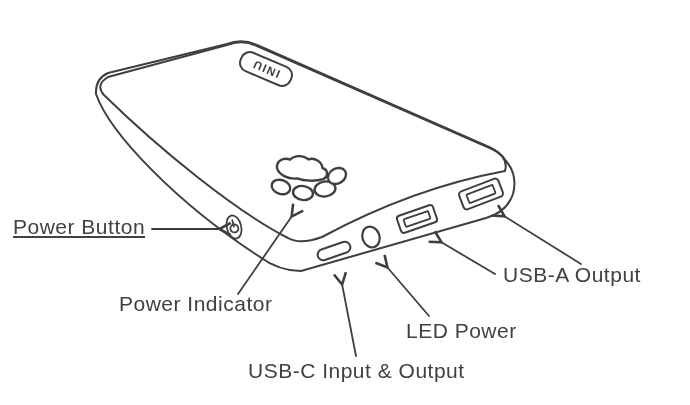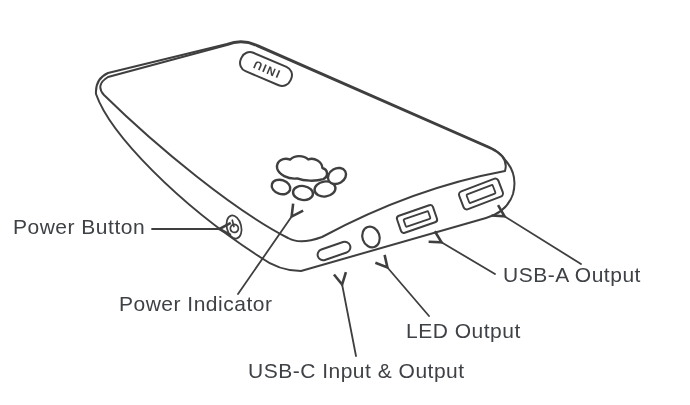--- a/index.html
+++ b/index.html
@@ -13,21 +13,21 @@
   .stage svg{position:absolute;left:0;top:0;}
   .lbl{
     position:absolute;
     font-size:21px;
     line-height:24px;
     letter-spacing:.5px;
     color:#3e4145;
     white-space:nowrap;
     user-select:none;
   }
-  .lbl-power-button   {left:13px;  top:215px;}
+  .lbl-power-button   {left:13px;  top:215px;text-decoration:underline;}
   .lbl-power-indicator{left:75px;  top:292px;margin-left:44px;}
   .lbl-usb-c          {left:248px; top:359px;}
   .lbl-led            {left:406px; top:319px;}
   .lbl-usb-a          {left:503px; top:263px;text-align:right;}
 </style>
 </head>
 <body>
 
 <div class="stage">
 
@@ -88,16 +88,16 @@
         <path d="M 429 316 L 387 267" marker-end="url(#ah)"></path>
         <path d="M 495 274 L 441 242" marker-end="url(#ah)"></path>
         <path d="M 581 264 L 504 216" marker-end="url(#ah)"></path>
       </g>
     </g>
   </svg>
 
   <div class="lbl lbl-power-button">Power Button</div>
   <div class="lbl lbl-power-indicator">Power Indicator</div>
   <div class="lbl lbl-usb-c">USB-C Input &amp; Output</div>
-  <div class="lbl lbl-led">LED Output</div>
+  <div class="lbl lbl-led">LED Power</div>
   <div class="lbl lbl-usb-a">USB-A Output</div>
 
 </div>
 
 </body></html>

